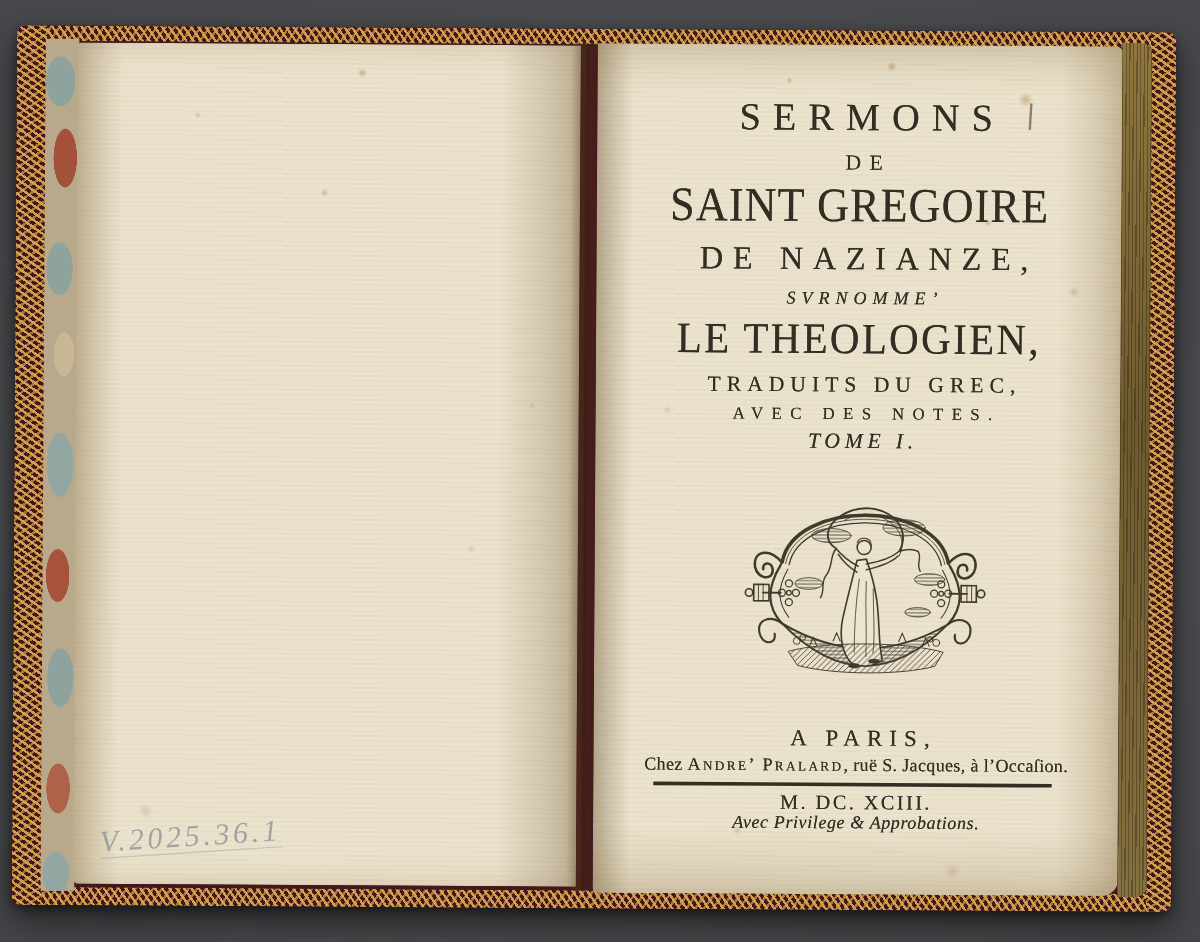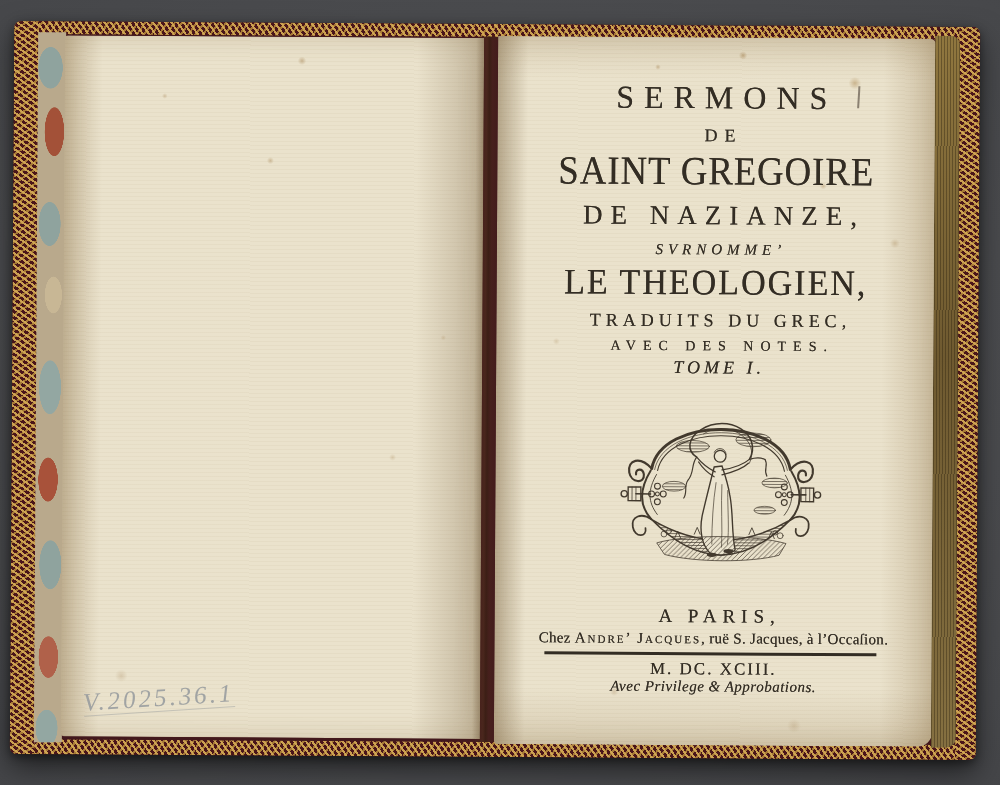--- a/index.html
+++ b/index.html
@@ -202,21 +202,21 @@
             <g stroke-width="0.8">
               <circle cx="47" cy="137" r="3"></circle>
                 <circle cx="52" cy="134" r="2.5"></circle>
               <circle cx="166" cy="138" r="3"></circle>
                 <circle cx="161" cy="135" r="2.3"></circle>
             </g>
           </g>
         </svg>
 
         <div class="tl l-paris">A PARIS,</div>
-        <div class="tl l-chez"><span>Chez </span><span class="publisher">Andre’ Jacques</span><span>, ruë S. Jacques, à l’Occaſion.</span></div>
+        <div class="tl l-chez"><span>Chez </span><span class="publisher">Andre’ Pralard</span><span>, ruë S. Jacques, à l’Occaſion.</span></div>
         <div class="rule"></div>
         <div class="tl l-date">M. DC. XCIII.</div>
         <div class="tl l-priv">Avec Privilege &amp; Approbations.</div>
       </div>
     </div>
 
     <div class="foredge"></div>
   </div>
 </div>
 

